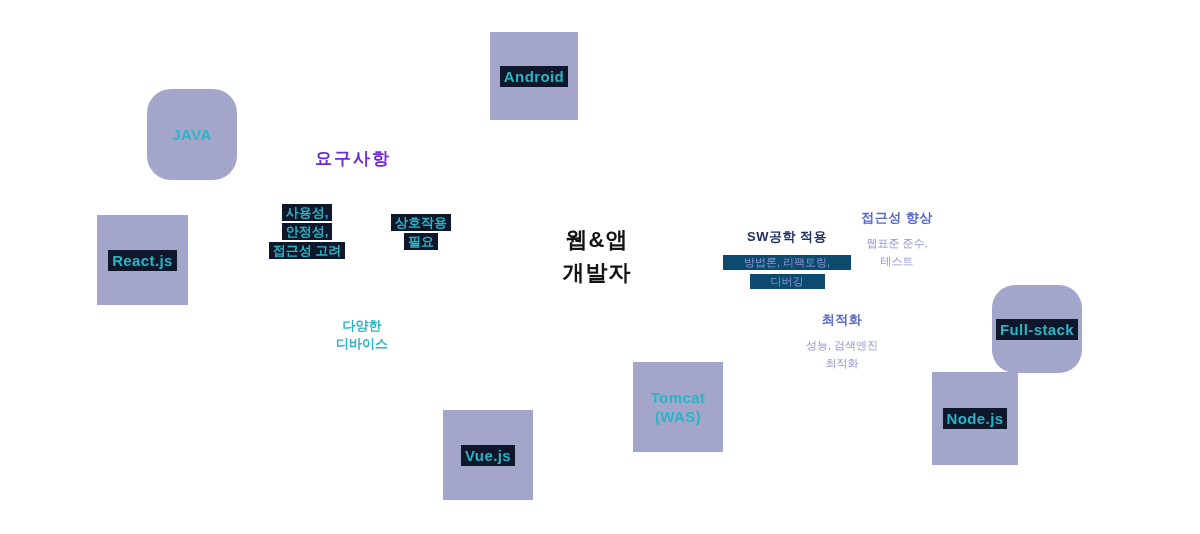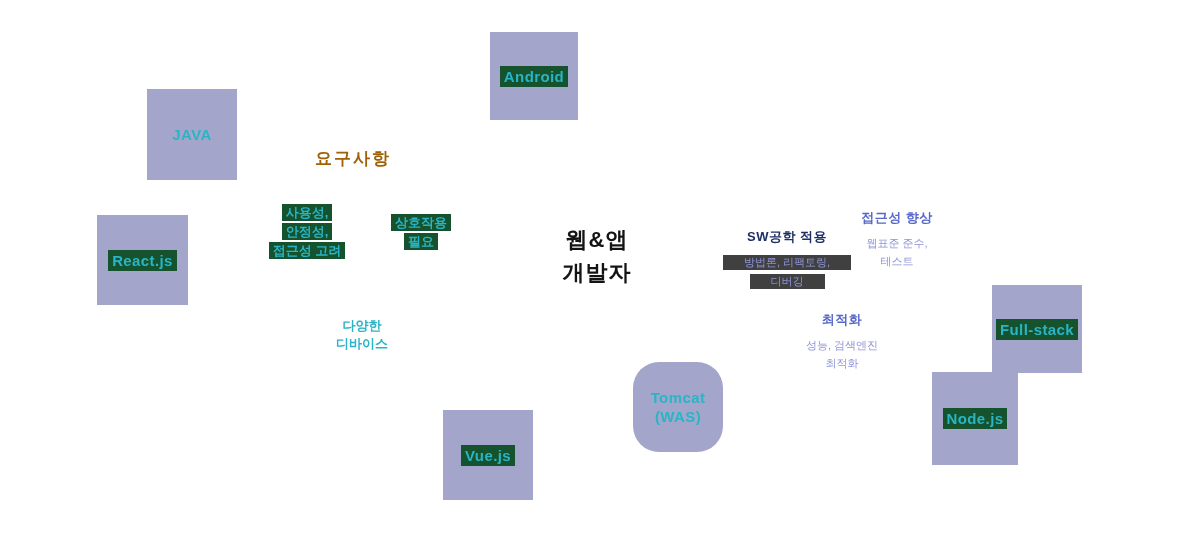--- a/index.html
+++ b/index.html
@@ -4,32 +4,32 @@
 <style>
   * { margin:0; padding:0; box-sizing:border-box; }
   html,body { background:#ffffff; }
   body { font-family:"Liberation Sans","DejaVu Sans",sans-serif; }
 
   .stage{ position:relative; width:1200px; height:534px; background:#ffffff; overflow:hidden; margin:0 auto; }
 
   
   .sq{ position:absolute; background:#a3a6ca; display:flex; align-items:center; justify-content:center; text-align:center; }
   .sq-android  { left:490px; top:32px;  width:88px; height:88px; }
-  .sq-java     { left:147px; top:89px;  width:90px; height:91px; }
+  .sq-java     { left:147px; top:89px;  width:90px; height:91px;border-radius:24px; }
   .sq-react    { left:97px;  top:215px; width:91px; height:90px; }
   .sq-vue      { left:443px; top:410px; width:90px; height:90px; }
-  .sq-tomcat   { left:633px; top:362px; width:90px; height:90px;border-radius:26px; }
-  .sq-fullstack{ left:992px; top:285px; width:90px; height:88px; }
+  .sq-tomcat   { left:633px; top:362px; width:90px; height:90px; }
+  .sq-fullstack{ left:992px; top:285px; width:90px; height:88px;border-radius:23px; }
   .sq-node     { left:932px; top:372px; width:86px; height:93px; }
 
   .tech-label{ color:#2ab4c6; font-weight:bold; font-size:15px; letter-spacing:.4px; line-height:19px; }
-  .hl{ background:#14532d; padding:1px 4px; display:inline-block; }
+  .hl{ background:#0f172a; padding:1px 4px; display:inline-block; }
 
   
-  .heading{ position:absolute; width:140px; text-align:center; color:#a16207; font-weight:bold; font-size:17px; letter-spacing:2px; }
+  .heading{ position:absolute; width:140px; text-align:center; color:#6d28d9; font-weight:bold; font-size:17px; letter-spacing:2px; }
   .heading-req{ left:283px; top:147px; }
   .heading-dir{ left:775px; top:147px; }
 
   
   .center-title{ position:absolute; left:537px; top:223px; width:120px; text-align:center;
                  color:#141414; font-weight:bold; font-size:22px; line-height:33px; letter-spacing:1px; }
 
   
   .note{ position:absolute; width:140px; text-align:center; }
   .note .ln{ display:inline-block; color:#2ab4c6; font-weight:bold; font-size:13px; line-height:15px; padding:0 2px; margin-bottom:1px; }
@@ -37,21 +37,21 @@
   .note-usability  { left:237px; top:203px; }
   .note-interaction{ left:351px; top:213px; }
   .note-devices    { left:292px; top:316px; }
 
   
   .group{ position:absolute; width:150px; text-align:center; }
   .group .g-title{ display:block; font-weight:bold; font-size:13px; margin-bottom:6px; letter-spacing:.5px; }
   .group .g-sub .ln{ display:inline-block; font-size:11px; line-height:13px; color:#8f94d8; padding:0 2px; margin-bottom:1px; }
   .group-sw    { left:712px; top:209px; }
   .group-sw .g-title{ color:#1e2f63;margin-top:19px; }
-  .group-sw .g-sub .ln{ background:#404040; padding:1px 21px;text-align:center; }
+  .group-sw .g-sub .ln{ background:#0c4a6e; padding:1px 21px;text-align:center; }
   .group-access{ left:822px; top:209px; }
   .group-access .g-title{ color:#5668c9; }
   .group-opt   { left:767px; top:311px; }
   .group-opt .g-title{ color:#5668c9; }
 </style>
 </head>
 <body>
 
 <div class="stage">
 

